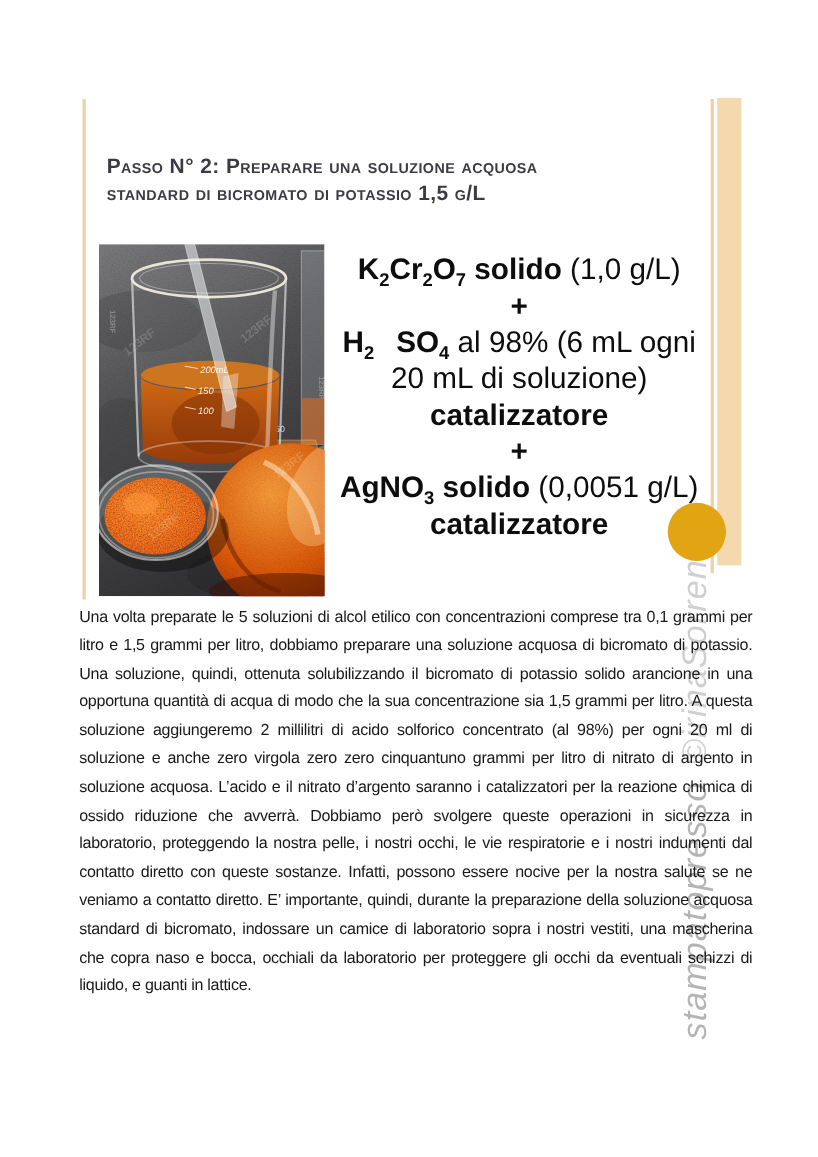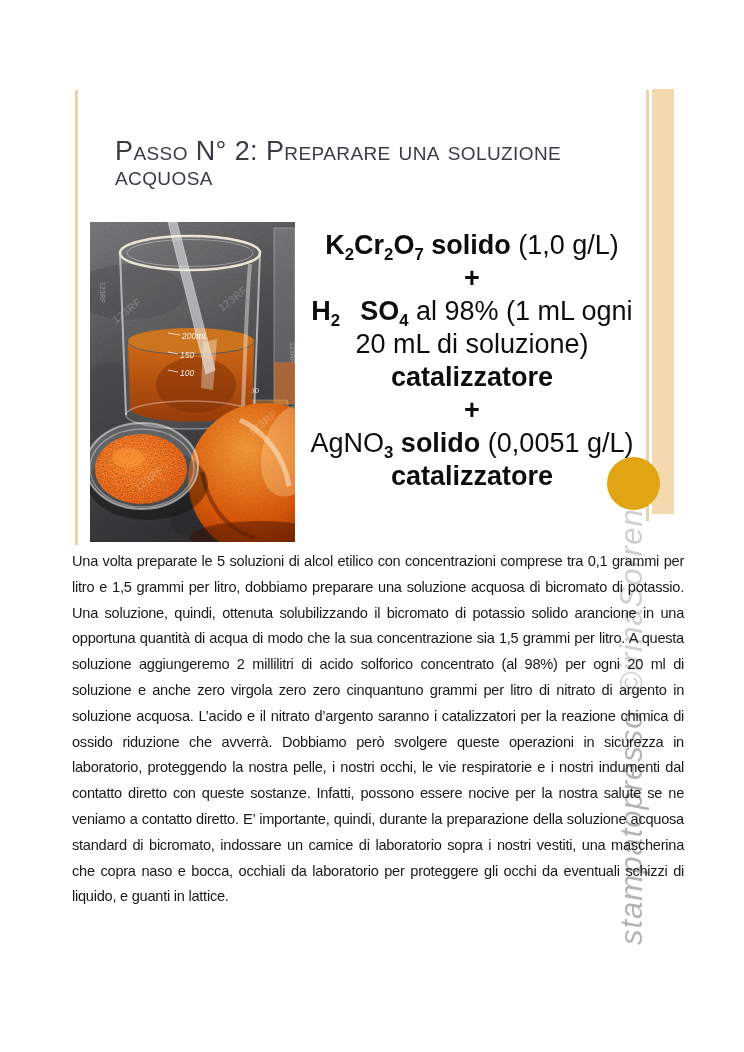--- a/index.html
+++ b/index.html
@@ -15,22 +15,22 @@
   
   .watermark{
     position:absolute; left:616px; top:945px; transform:rotate(-90deg); transform-origin:0 0;
     white-space:nowrap; font-style:italic; font-size:31px; letter-spacing:1px;
     color:var(--watermark,#a8a8a8); z-index:1; line-height:31px;
   }
   .watermark .wm2{opacity:.55; margin-left:6px;}
   .watermark .wm1{opacity:.85;}
   
   .title{
-    position:absolute; left:115px; top:139px; margin:0; width:520px;
-    font-variant:small-caps; font-weight:400; font-size:27px; line-height:25px;
+    position:absolute; left:97px; top:139px; margin:0; width:520px;
+    font-variant:small-caps; font-weight:700; font-size:19px; line-height:25px;
     letter-spacing:.4px; color:var(--title,#3b3b43); z-index:2;
   }
   .title .tline{display:block;}
   
   .photo{position:absolute; left:90px; top:222px; width:205px; height:320px; z-index:2;}
   .photo svg{display:block;}
   
   .formula{
     position:absolute; left:296px; top:229px; width:352px; text-align:center;
     font-size:27px; line-height:33px; color:#0d0d0d; z-index:2;
@@ -55,20 +55,21 @@
 
   <div class="watermark">
     <span class="wm1">stampatopresso</span>
     <span class="wm2">©irinaSorrenti</span>
   </div>
 
   <div class="dot"></div>
 
   <h1 class="title">
     <span class="tline">Passo N° 2: Preparare una soluzione acquosa</span>
+    <span class="tline">standard di bicromato di potassio 1,5 g/L</span>
   </h1>
 
   <div class="photo">
     <svg width="205" height="320" viewBox="0 0 205 320" xmlns="http://www.w3.org/2000/svg">
       <defs>
         <linearGradient id="bgGrad" x1="0" y1="0" x2="0.35" y2="1">
           <stop offset="0" stop-color="#7a7a7c"></stop>
           <stop offset="0.45" stop-color="#515153"></stop>
           <stop offset="1" stop-color="#323234"></stop>
         </linearGradient>
@@ -168,23 +169,23 @@
         <text x="162" y="214" transform="rotate(-38 162 214)">123RF</text>
         <text x="10" y="60" font-size="7" transform="rotate(90 10 60)" fill-opacity="0.28">123RF</text>
         <text x="200" y="120" font-size="7" transform="rotate(90 200 120)" fill-opacity="0.28">123RF</text>
       </g>
     </svg>
   </div>
 
   <div class="formula">
       <div class="formula-line"><span style="font-weight: 700;">K</span><sub style="font-weight: 700;">2</sub><span style="font-weight: 700;">Cr</span><sub style="font-weight: 700;">2</sub><span style="font-weight: 700;">O</span><sub style="font-weight: 700;">7</sub><span style="font-weight: 700;"> solido </span><span>(1,0 g/L)</span></div>
       <div class="formula-line"><span style="font-weight: 700;">+</span></div>
-      <div class="formula-line"><span style="font-weight: 700;">H</span><sub style="font-weight: 700;">2</sub><span style="font-weight: 700; margin-left: 20px;">SO</span><sub style="font-weight: 700;">4</sub><span> al 98% (1 mL ogni</span></div>
+      <div class="formula-line"><span style="font-weight: 700;">H</span><sub style="font-weight: 700;">2</sub><span style="font-weight: 700; margin-left: 20px;">SO</span><sub style="font-weight: 700;">4</sub><span> al 98% (6 mL ogni</span></div>
       <div class="formula-line"><span>20 mL di soluzione)</span></div>
       <div class="formula-line"><span style="font-weight: 700;">catalizzatore</span></div>
       <div class="formula-line"><span style="font-weight: 700;">+</span></div>
-      <div class="formula-line"><span style="font-weight: 400; text-align: center;">AgNO</span><sub style="font-weight: 700;">3</sub><span style="font-weight: 700;"> solido </span><span>(0,0051 g/L)</span></div>
+      <div class="formula-line"><span style="font-weight: 700; text-align: center;">AgNO</span><sub style="font-weight: 700;">3</sub><span style="font-weight: 700;"> solido </span><span>(0,0051 g/L)</span></div>
       <div class="formula-line"><span style="font-weight: 700;">catalizzatore</span></div>
     </div>
 
   <p class="body-par">Una volta preparate le 5 soluzioni  di alcol etilico con concentrazioni comprese tra 0,1 grammi per litro e 1,5 grammi per litro, dobbiamo preparare una soluzione acquosa di bicromato di potassio. Una soluzione, quindi, ottenuta solubilizzando il bicromato di potassio solido arancione in una opportuna quantità di acqua di modo che la sua concentrazione sia 1,5 grammi per litro. A questa soluzione aggiungeremo 2 millilitri di acido solforico concentrato (al 98%) per ogni 20 ml di soluzione e anche zero virgola zero zero cinquantuno grammi per litro di nitrato di argento in soluzione acquosa. L’acido e il nitrato d’argento saranno i catalizzatori per la reazione chimica di ossido riduzione che avverrà. Dobbiamo però svolgere queste operazioni in sicurezza in laboratorio, proteggendo la nostra pelle, i nostri occhi, le vie respiratorie e i nostri indumenti dal contatto diretto con queste sostanze. Infatti, possono essere nocive per la nostra salute se ne veniamo a contatto diretto. E’ importante, quindi, durante la preparazione della soluzione acquosa standard di bicromato, indossare un camice di laboratorio sopra i nostri vestiti, una mascherina che copra naso e bocca, occhiali da laboratorio per proteggere gli occhi da eventuali schizzi di liquido, e guanti in lattice.</p>
 
 </div>
 
 </body></html>

